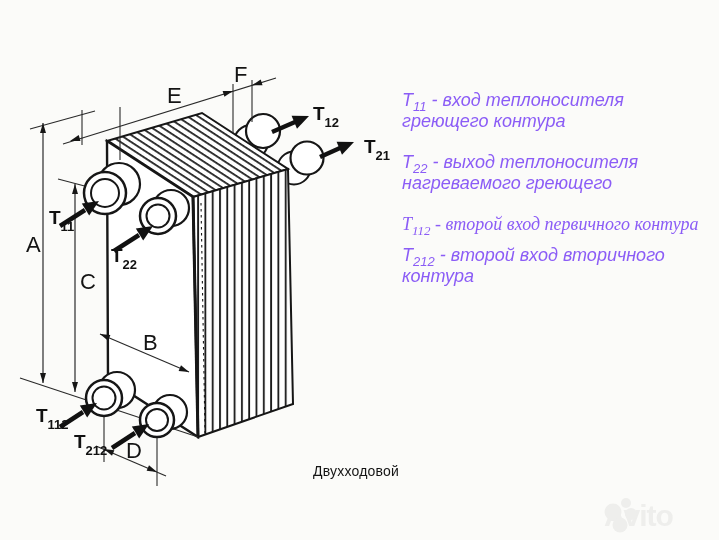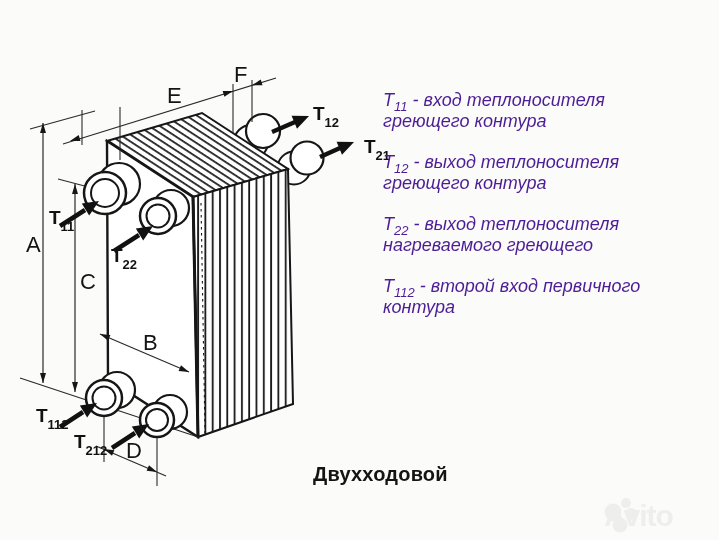--- a/index.html
+++ b/index.html
@@ -5,30 +5,30 @@
   html,body{margin:0;padding:0;}
   body{
     width:719px;height:540px;position:relative;overflow:hidden;
     background:#fbfbf9;
     font-family:"Liberation Sans","DejaVu Sans",sans-serif;
     color:#1c1c1c;
   }
   #stage{position:absolute;inset:0;width:719px;height:540px;}
   svg{position:absolute;left:0;top:0;}
   .legend{
-    position:absolute;left:383px;top:90px;width:302px;
-    font-style:italic;font-size:18px;line-height:21px;color:#4c1d95;
+    position:absolute;left:402px;top:90px;width:302px;
+    font-style:italic;font-size:18px;line-height:21px;color:#8b5cf6;
   }
   .legend-entry{margin:0 0 20px 0;}
-  .legend-entry.tight{margin-bottom:10px;}
+  .legend-entry.tight{margin-bottom:10px;font-family:Liberation Serif, serif;}
   .legend-entry sub{font-size:13px;line-height:0;}
   .tsym{font-style:italic;}
   .caption{
     position:absolute;left:313px;top:463px;
-    font-weight:bold;font-size:20px;color:#141414;letter-spacing:0.2px;
+    font-weight:normal;font-size:14px;color:#141414;letter-spacing:0.2px;
   }
   .watermark{
     position:absolute;left:604px;top:497px;height:38px;
     display:flex;align-items:center;gap:3px;
     user-select:none;
   }
   .watermark .wm-text{
     font-size:30px;font-weight:bold;color:#eeeeec;letter-spacing:-1px;
   }
 </style>
@@ -171,23 +171,23 @@
       <text x="111" y="262"><tspan>T</tspan><tspan dy="7" font-size="13">22</tspan></text>
       <text x="36" y="422"><tspan>T</tspan><tspan dy="7" font-size="13">112</tspan></text>
       <text x="74" y="448"><tspan>T</tspan><tspan dy="7" font-size="13">212</tspan></text>
       <text x="313" y="120"><tspan>T</tspan><tspan dy="7" font-size="13">12</tspan></text>
       <text x="364" y="153"><tspan>T</tspan><tspan dy="7" font-size="13">21</tspan></text>
     </g>
   </svg>
 
   <div class="legend">
     <div class="legend-entry"><span class="tsym">T</span><sub>11</sub><span> - вход теплоносителя греющего контура</span></div>
-    <div class="legend-entry"><span class="tsym">T</span><sub>12</sub><span> - выход теплоносителя греющего контура</span></div>
     <div class="legend-entry"><span class="tsym">T</span><sub>22</sub><span> - выход теплоносителя нагреваемого греющего</span></div>
     <div class="legend-entry tight"><span class="tsym">T</span><sub>112</sub><span> - второй вход первичного контура</span></div>
+    <div class="legend-entry"><span class="tsym">T</span><sub>212</sub><span> - второй вход вторичного контура</span></div>
   </div>
 
   <div class="caption">Двухходовой</div>
 
   <div class="watermark">
     <svg width="34" height="36" viewBox="0 0 34 36">
       <circle cx="9" cy="15" r="8.5" fill="#eeeeec"></circle>
       <circle cx="22" cy="6" r="5" fill="#eeeeec"></circle>
       <circle cx="27" cy="17" r="6" fill="#eeeeec"></circle>
       <circle cx="16" cy="28" r="7.5" fill="#eeeeec"></circle>

